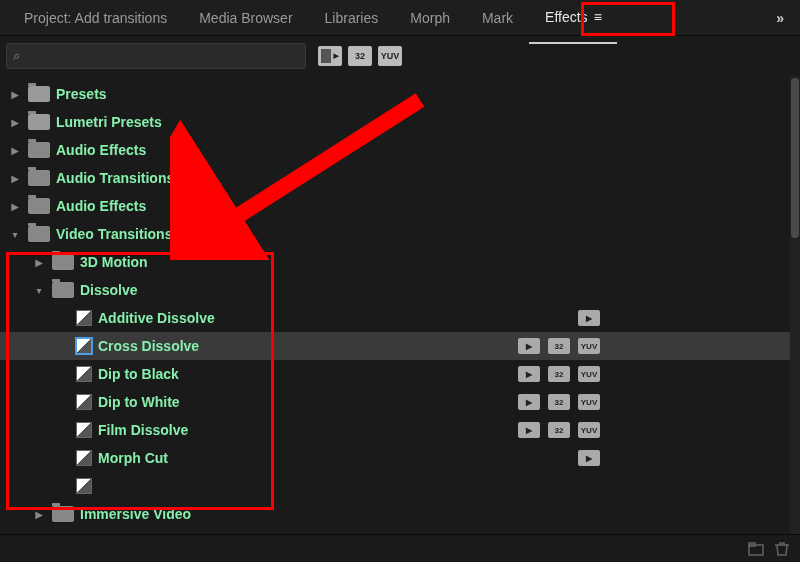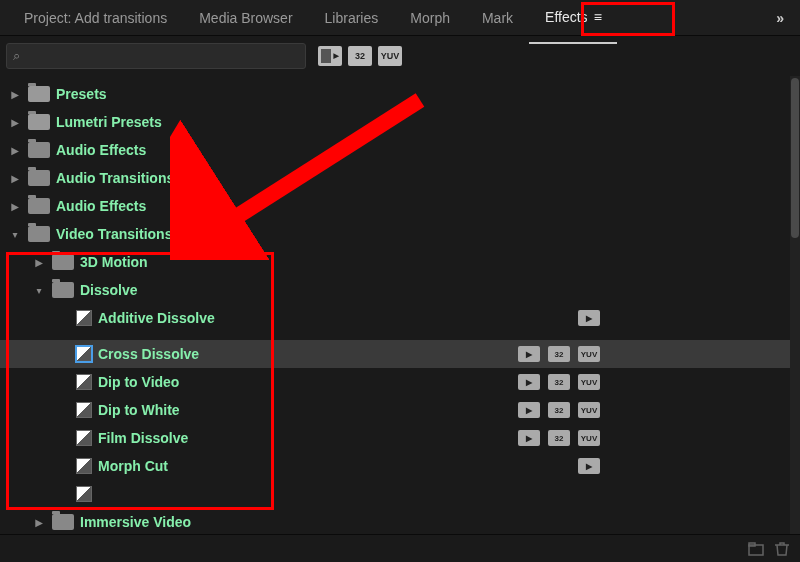--- a/index.html
+++ b/index.html
@@ -15,21 +15,21 @@
   .search input { background: transparent; border: none; outline: none; color: #ccc; width: 100%; font-size: 13px; }
   .search-icon { color: #888; margin-right: 4px; font-size: 13px; }
   .badge-set { display: flex; gap: 6px; margin-left: 6px; }
   .badge { width: 24px; height: 20px; background: #bbb; color: #222; font-size: 9px; font-weight: bold; display: flex; align-items: center; justify-content: center; border-radius: 2px; position: relative; }
   .badge.anim::before { content: ""; position: absolute; left: 3px; top: 3px; bottom: 3px; right: 11px; background: #555; }
   .badge.anim::after { content: "▶"; position: absolute; right: 3px; font-size: 7px; color: #222; }
 
   .panel-body { position: relative; height: calc(100% - 76px - 28px); overflow-y: auto; }
   .tree { padding: 4px 0; }
   .row { display: flex; align-items: center; height: 28px; padding-left: 8px; cursor: pointer; }
-  .row.selected { background: #3a3a3a; margin-top: 8px; }
+  .row.selected { background: #3a3a3a; }
   .twist { width: 14px; height: 14px; display: flex; align-items: center; justify-content: center; color: #888; font-size: 10px; }
   .folder-icon, .item-icon { width: 22px; height: 16px; margin: 0 6px; display: inline-block; }
   .folder-icon { background: #888; border-radius: 2px; position: relative; }
   .folder-icon::before { content: ""; position: absolute; top: -3px; left: 0; width: 8px; height: 3px; background: #888; border-radius: 1px 1px 0 0; }
   .folder-icon.special { background: #999; }
   .item-icon { width: 16px; background: linear-gradient(135deg, #fff 0%, #fff 49%, #555 50%, #555 100%); border: 1px solid #666; }
   .item-icon.selected { border-color: #4a9ee8; box-shadow: 0 0 0 1px #4a9ee8; }
   .label { color: #86efac; flex: 0 0 auto; font-weight: bold; }
   .row-badges { margin-left: auto; display: flex; gap: 8px; padding-right: 200px; }
   .mini-badge { width: 22px; height: 16px; background: #aaa; color: #222; font-size: 8px; font-weight: bold; display: flex; align-items: center; justify-content: center; border-radius: 2px; }
@@ -134,21 +134,21 @@
       <span class="label">Cross Dissolve</span>
       <span class="row-badges">
         <span class="mini-badge">▶</span>
         <span class="mini-badge">32</span>
         <span class="mini-badge">YUV</span>
       </span>
     </div>
     <div class="row ind-2">
       <span class="twist"></span>
       <span class="item-icon"></span>
-      <span class="label">Dip to Video</span>
+      <span class="label">Dip to Black</span>
       <span class="row-badges">
         <span class="mini-badge">▶</span>
         <span class="mini-badge">32</span>
         <span class="mini-badge">YUV</span>
       </span>
     </div>
     <div class="row ind-2">
       <span class="twist"></span>
       <span class="item-icon"></span>
       <span class="label">Dip to White</span>

